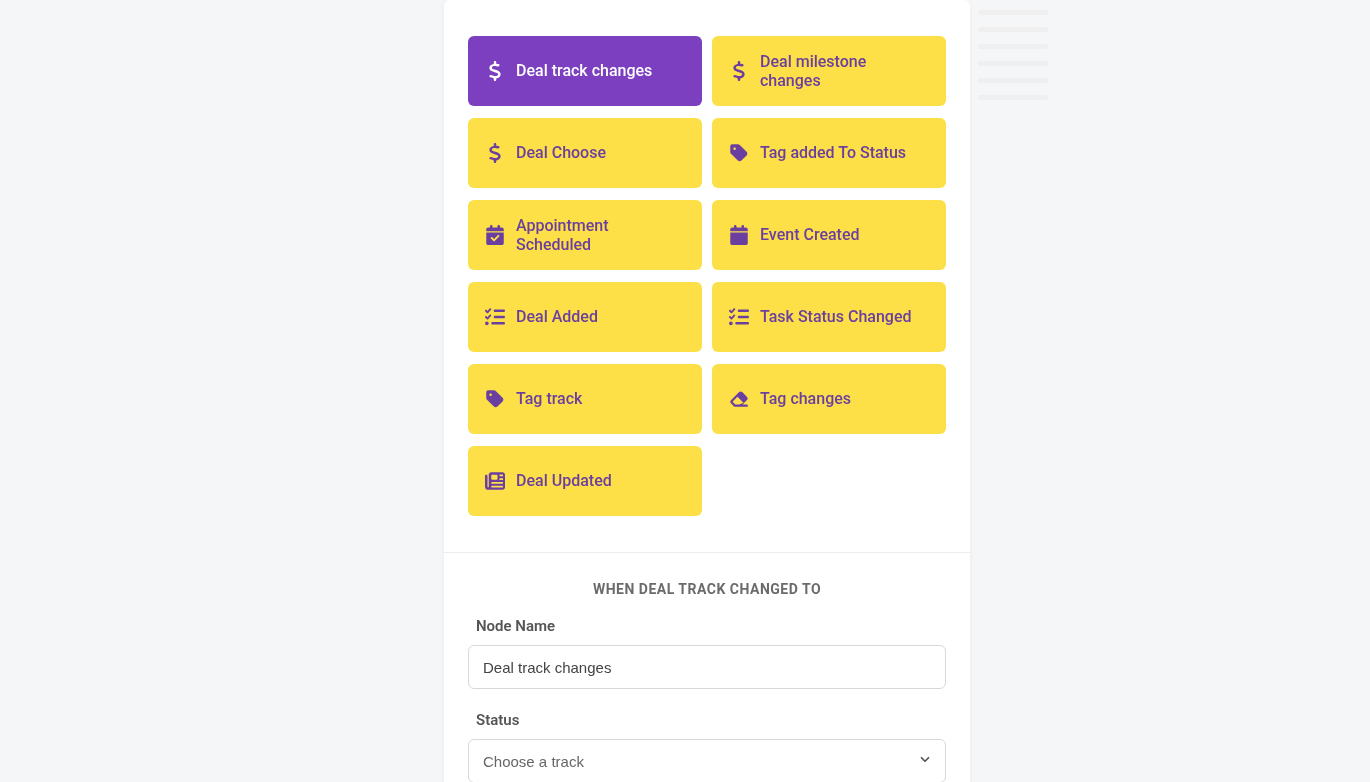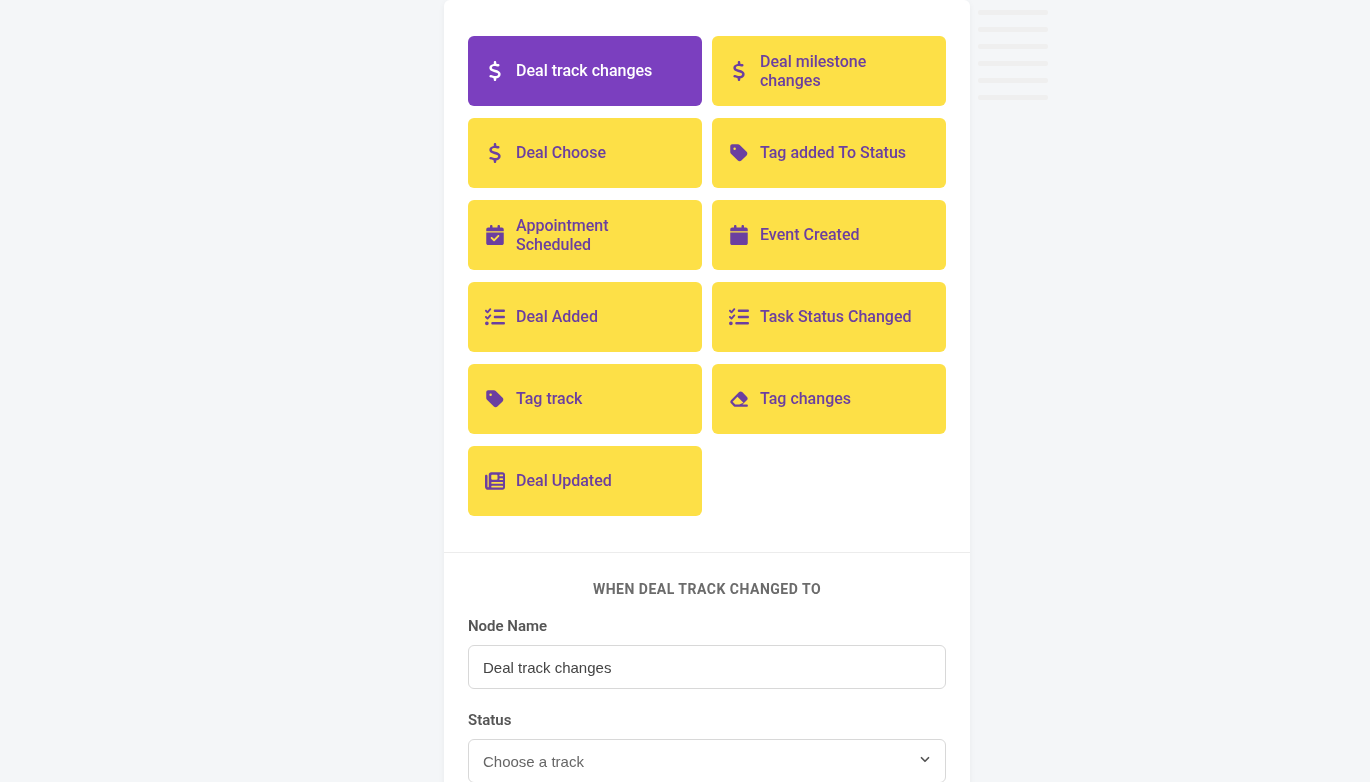--- a/index.html
+++ b/index.html
@@ -71,20 +71,21 @@
     letter-spacing: 0.5px;
     margin-bottom: 20px;
   }
   .field { margin-bottom: 22px; }
   .field-label {
     color: #555;
     font-size: 15px;
     font-weight: 600;
     margin-bottom: 10px;
     display: block;
+    margin-left: 8px;
   }
   .text-input {
     width: 100%;
     height: 44px;
     border: 1px solid #d8d8d8;
     border-radius: 6px;
     padding: 0 14px;
     font-size: 15px;
     color: #444;
     background: #fff;

